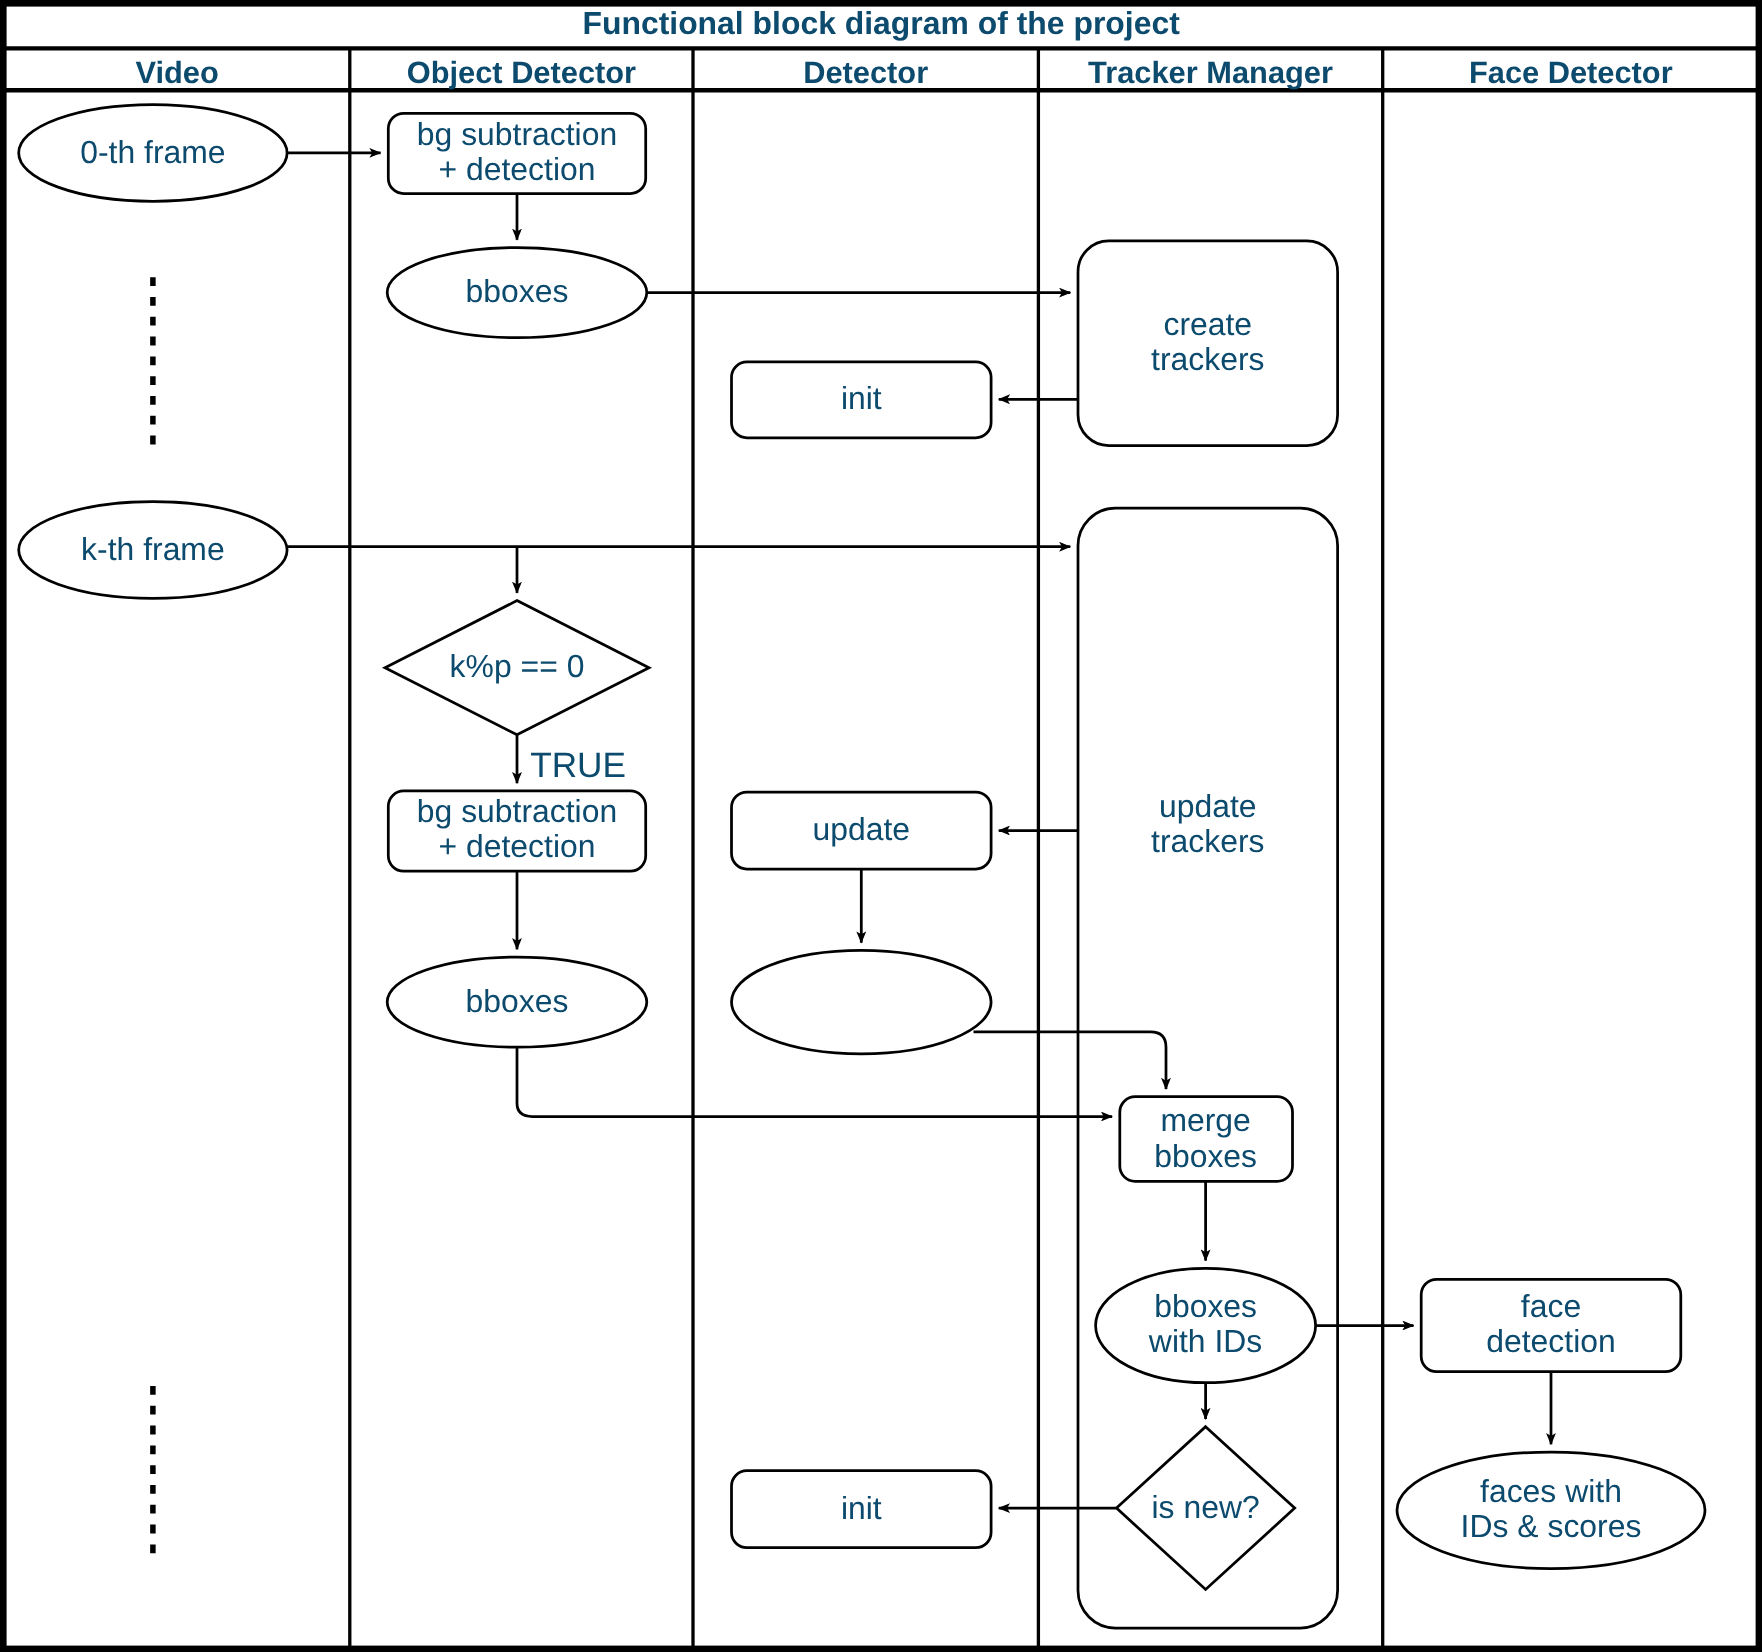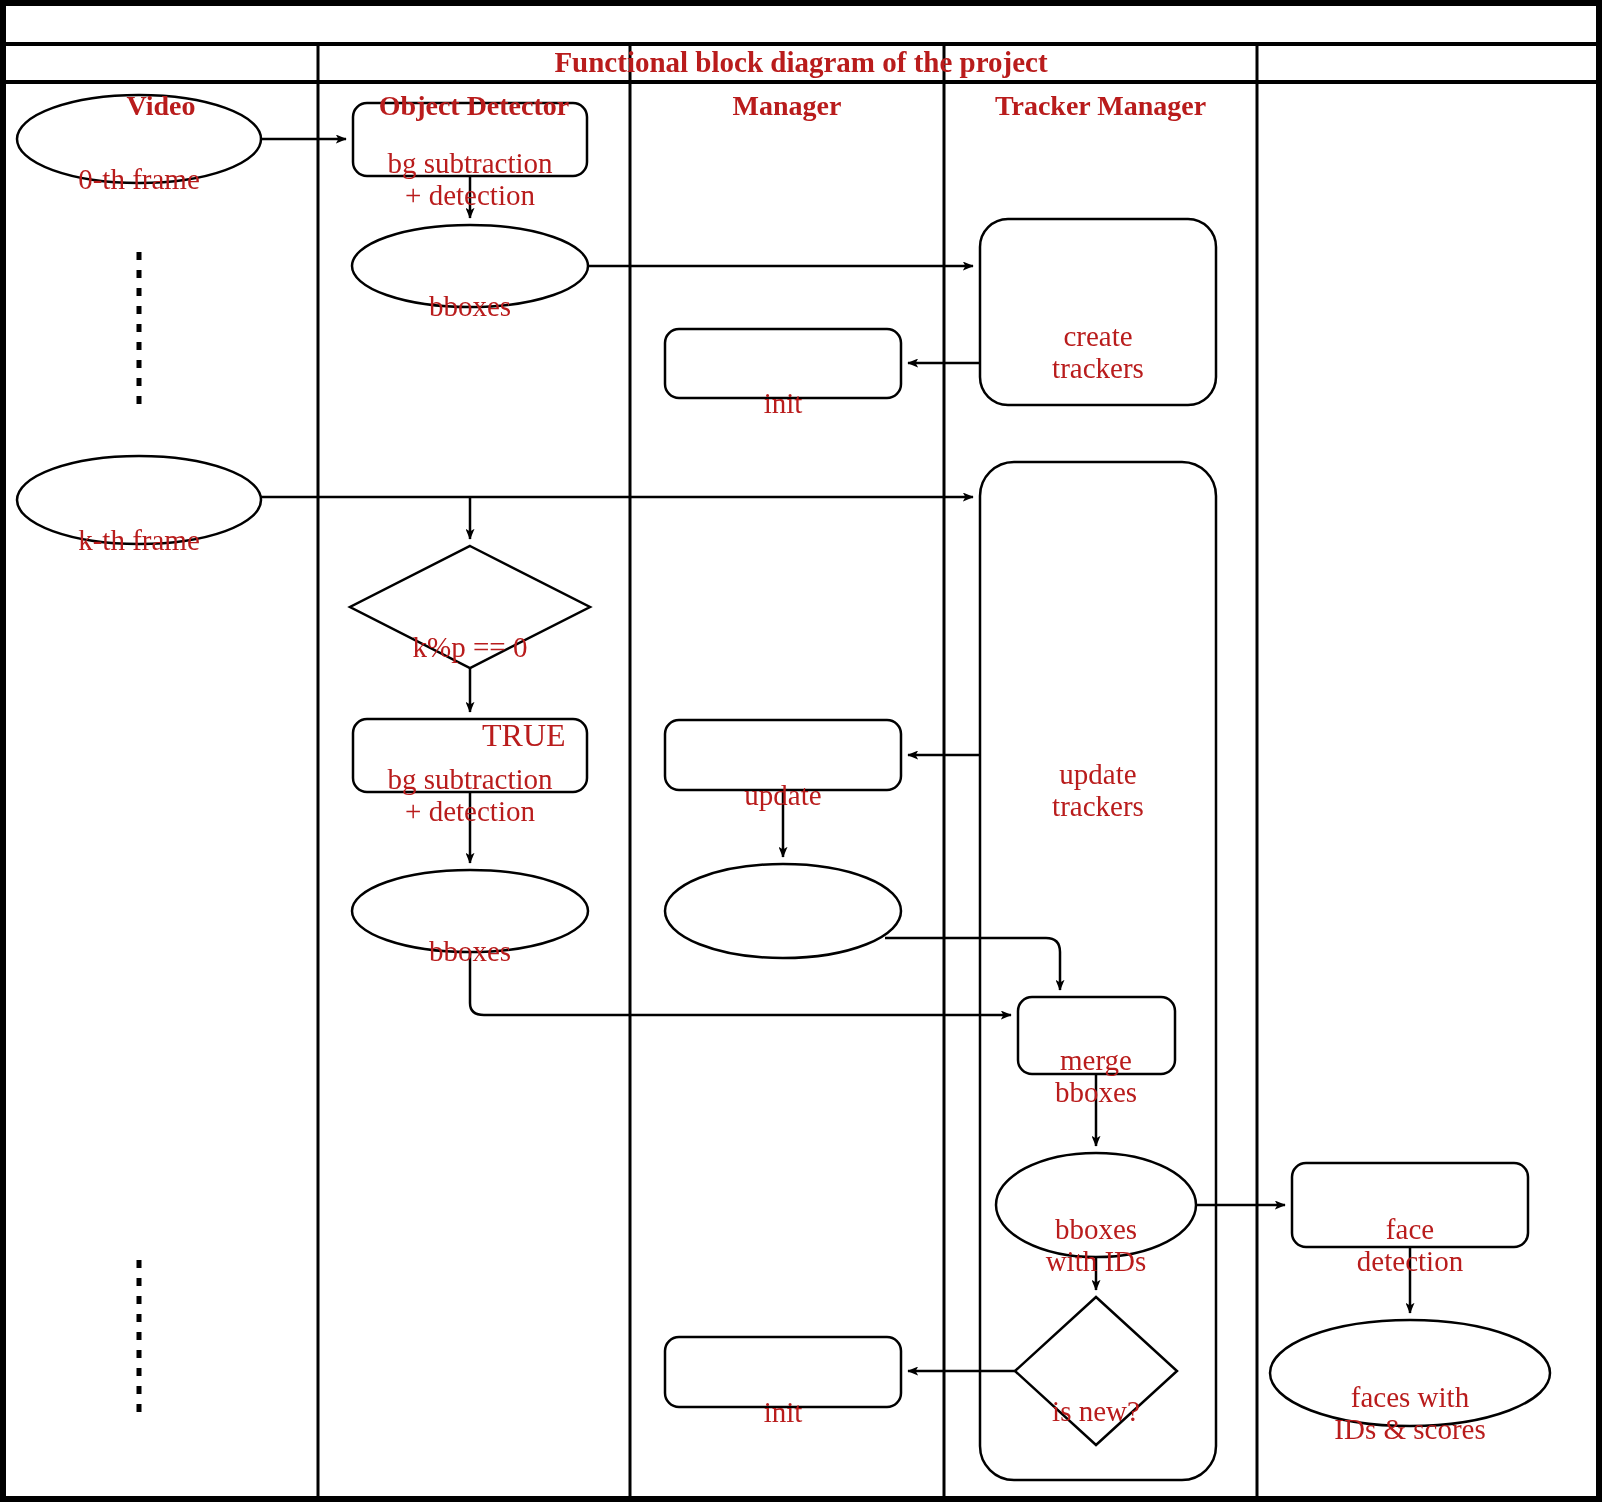--- a/index.html
+++ b/index.html
@@ -33,26 +33,25 @@
   .edge-dotted {
     stroke: #000;
     stroke-width: 5;
     fill: none;
     stroke-dasharray: 8 10;
     stroke-linecap: butt;
   }
   .lbl {
     position: absolute;
     text-align: center;
-    color: #b91c1c;
+    color: #0c4a6e;
     line-height: 1.12;
     white-space: pre-line;
     pointer-events: none;
-    font-family: Liberation Serif, serif;
-    margin-top: 40px;
+    font-family: Liberation Sans, sans-serif;
   }
   .lbl-centered {
     transform: translate(-50%, -50%);
   }
   .title-text {
     font-size: 29px;
     font-weight: bold;
     letter-spacing: 0px;
   }
   .col-head-text {
@@ -151,22 +150,23 @@
 
     <path class="edge" d="M1015,1371 L908,1371" marker-end="url(#arw)"></path>
 
     <path class="edge" d="M1410,1247 L1410,1313" marker-end="url(#arw)"></path>
   </svg>
 
   <div class="lbl title-text" style="left:0; top:6px; width:1602px;">Functional block diagram of the project</div>
 
   <div class="lbl col-head-text" style="left:6px; top:50px; width:310px;">Video</div>
   <div class="lbl col-head-text" style="left:320px; top:50px; width:308px;">Object Detector</div>
-  <div class="lbl col-head-text" style="left:632px; top:50px; width:310px;">Manager</div>
+  <div class="lbl col-head-text" style="left:632px; top:50px; width:310px;">Detector</div>
   <div class="lbl col-head-text" style="left:946px; top:50px; width:309px;">Tracker Manager</div>
+  <div class="lbl col-head-text" style="left:1259px; top:50px; width:338px;">Face Detector</div>
 
   <div class="lbl lbl-centered node-text" style="left:139px; top:139px; width:284px;">0-th frame</div>
   <div class="lbl lbl-centered node-text" style="left:139px; top:500px; width:267px;">k-th frame</div>
 
   <div class="lbl lbl-centered node-text" style="left:470px; top:139px; width:240px;">bg subtraction
 + detection</div>
   <div class="lbl lbl-centered node-text" style="left:470px; top:266px; width:230px;">bboxes</div>
   <div class="lbl lbl-centered node-text" style="left:470px; top:607px; width:230px;">k%p == 0</div>
   <div class="lbl lbl-centered node-text" style="left:470px; top:755px; width:240px;">bg subtraction
 + detection</div>

